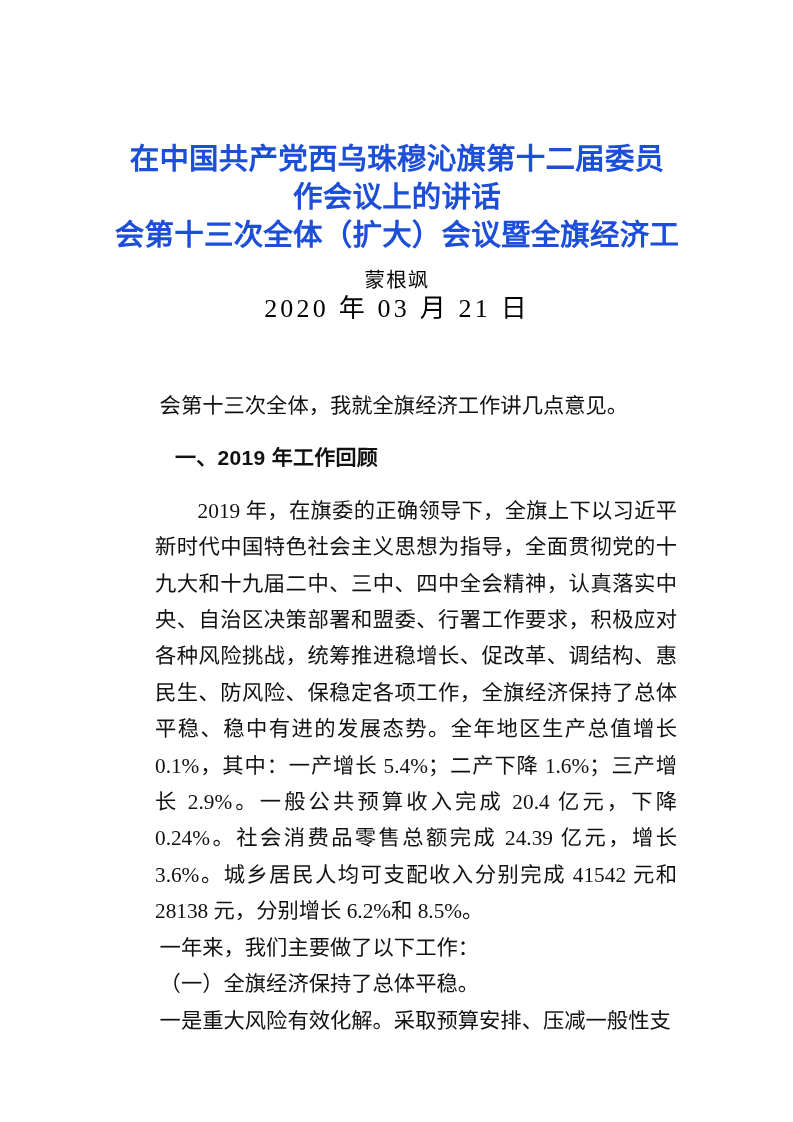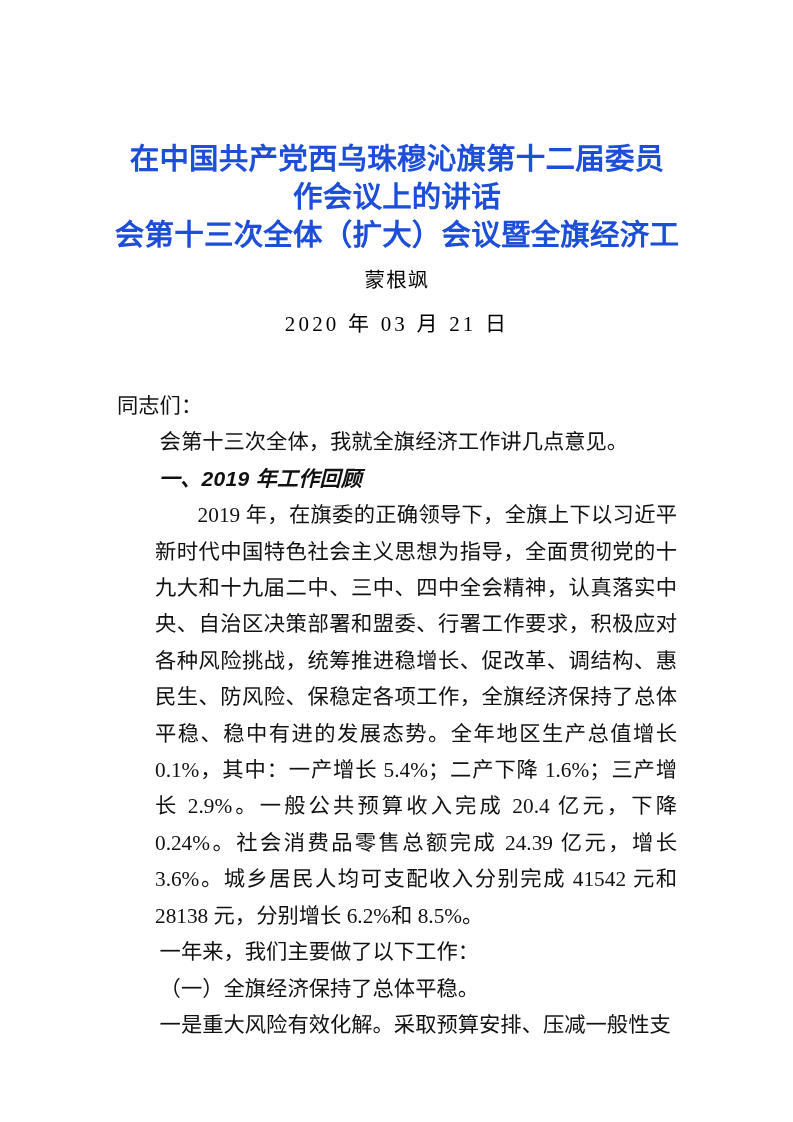--- a/index.html
+++ b/index.html
@@ -52,24 +52,24 @@
     font-size: 20.5px;
     line-height: 28px;
     letter-spacing: 1.2px;
     font-family: "Liberation Serif", "DejaVu Serif", serif;
   }
 
   
   .doc-date {
     position: absolute;
     left: 112px;
-    top: 310px;
+    top: 295px;
     width: 570px;
     text-align: center;
-    font-size: 21px;
+    font-size: 26px;
     line-height: 28px;
     letter-spacing: 3.2px;
     font-family: "Liberation Serif", "DejaVu Serif", serif;
   }
 
   
   .doc-body {
     position: absolute;
     left: 117px;
     top: 388px;
@@ -92,47 +92,45 @@
   }
   
   .p.full {
     text-align: justify;
     text-align-last: left;
     margin-left: 38px;
   }
 
   
   .h-sec {
-    margin: 0;
+    margin: 16px;
     text-indent: 2em;
     font-family: "Liberation Sans", "DejaVu Sans", sans-serif;
     font-weight: 700;
     font-size: 21px;
     line-height: 36.4px;
     letter-spacing: 0.3px;
-    font-style: italic;
   }
 </style>
 </head>
 <body>
 
 <div class="page">
 
   <div class="doc-title">
     <span class="tline">在中国共产党西乌珠穆沁旗第十二届委员</span>
     <span class="tline">作会议上的讲话</span>
     <span class="tline">会第十三次全体（扩大）会议暨全旗经济工</span>
   </div>
 
   <div class="doc-author">蒙根飒</div>
 
   <div class="doc-date">2020 年 03 月 21 日</div>
 
   <div class="doc-body">
-    <p class="p">同志们：</p>
     <p class="p indent">会第十三次全体，我就全旗经济工作讲几点意见。</p>
     <p class="h-sec">一、2019 年工作回顾</p>
     <p class="p indent full">2019 年，在旗委的正确领导下，全旗上下以习近平新时代中国特色社会主义思想为指导，全面贯彻党的十九大和十九届二中、三中、四中全会精神，认真落实中央、自治区决策部署和盟委、行署工作要求，积极应对各种风险挑战，统筹推进稳增长、促改革、调结构、惠民生、防风险、保稳定各项工作，全旗经济保持了总体平稳、稳中有进的发展态势。全年地区生产总值增长 0.1%，其中：一产增长 5.4%；二产下降 1.6%；三产增长 2.9%。一般公共预算收入完成 20.4 亿元，下降 0.24%。社会消费品零售总额完成 24.39 亿元，增长 3.6%。城乡居民人均可支配收入分别完成 41542 元和 28138 元，分别增长 6.2%和 8.5%。</p>
     <p class="p indent">一年来，我们主要做了以下工作：</p>
     <p class="p indent">（一）全旗经济保持了总体平稳。</p>
     <p class="p indent">一是重大风险有效化解。采取预算安排、压减一般性支</p>
   </div>
 
 </div>
 

